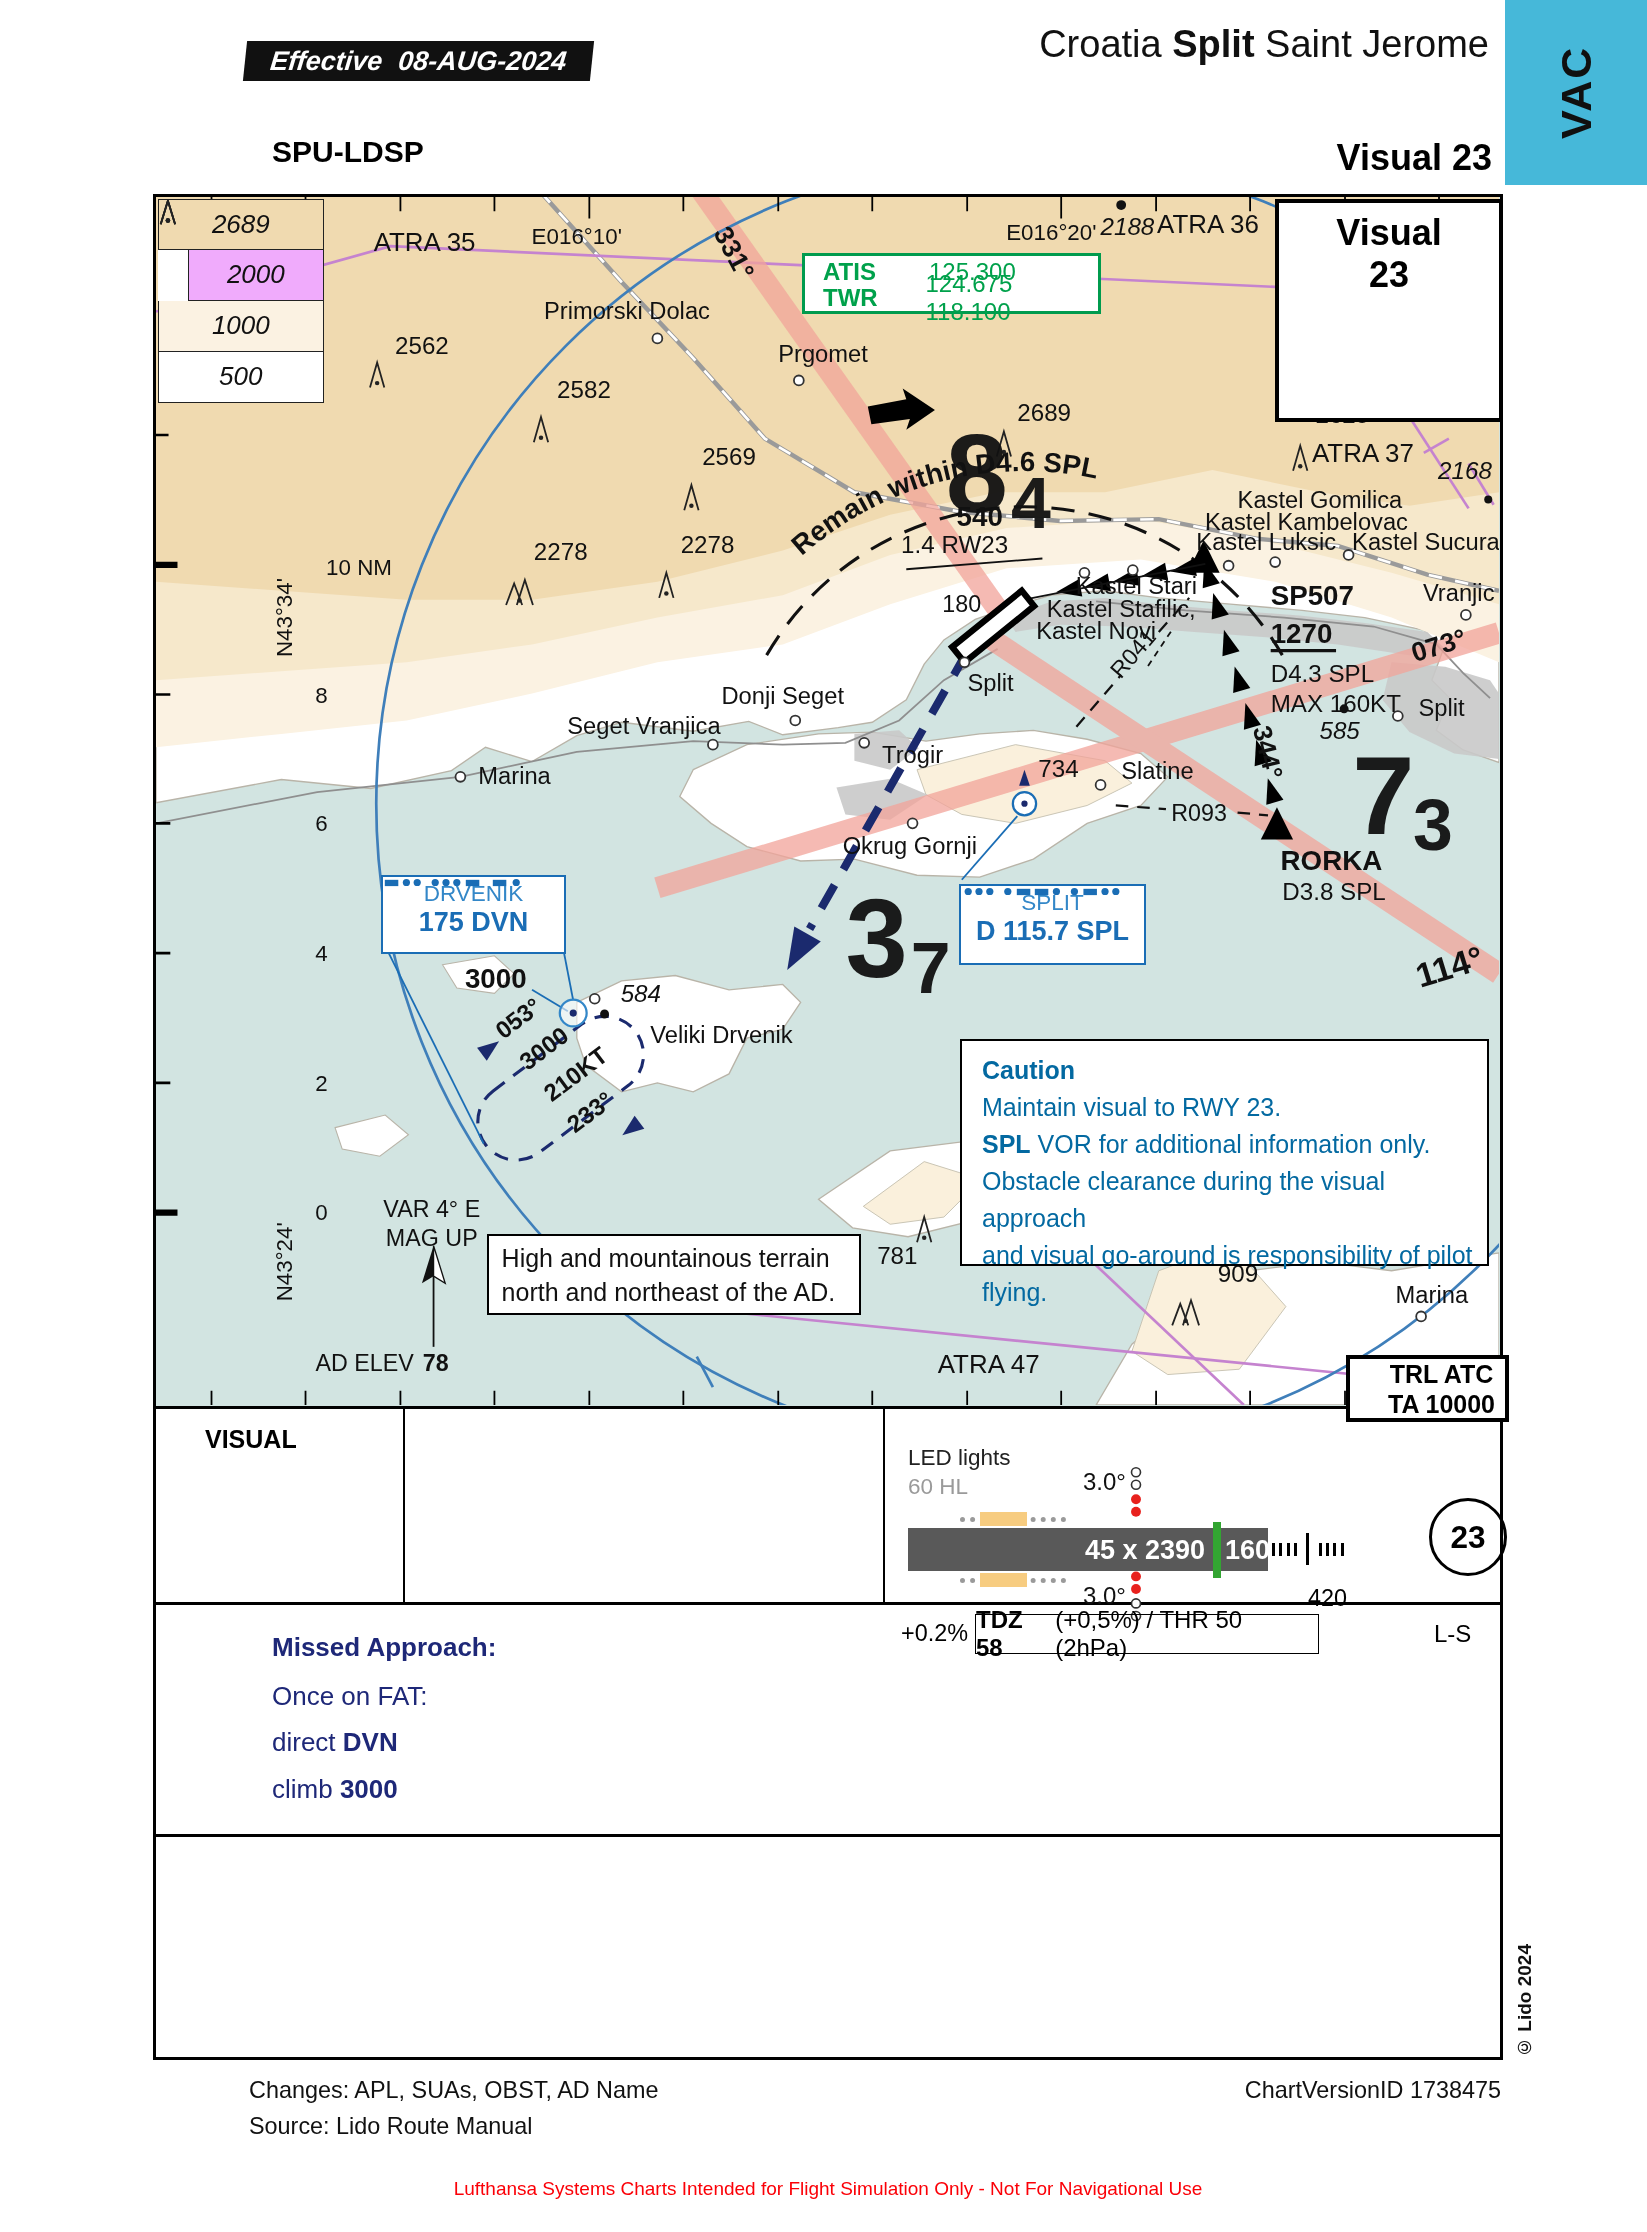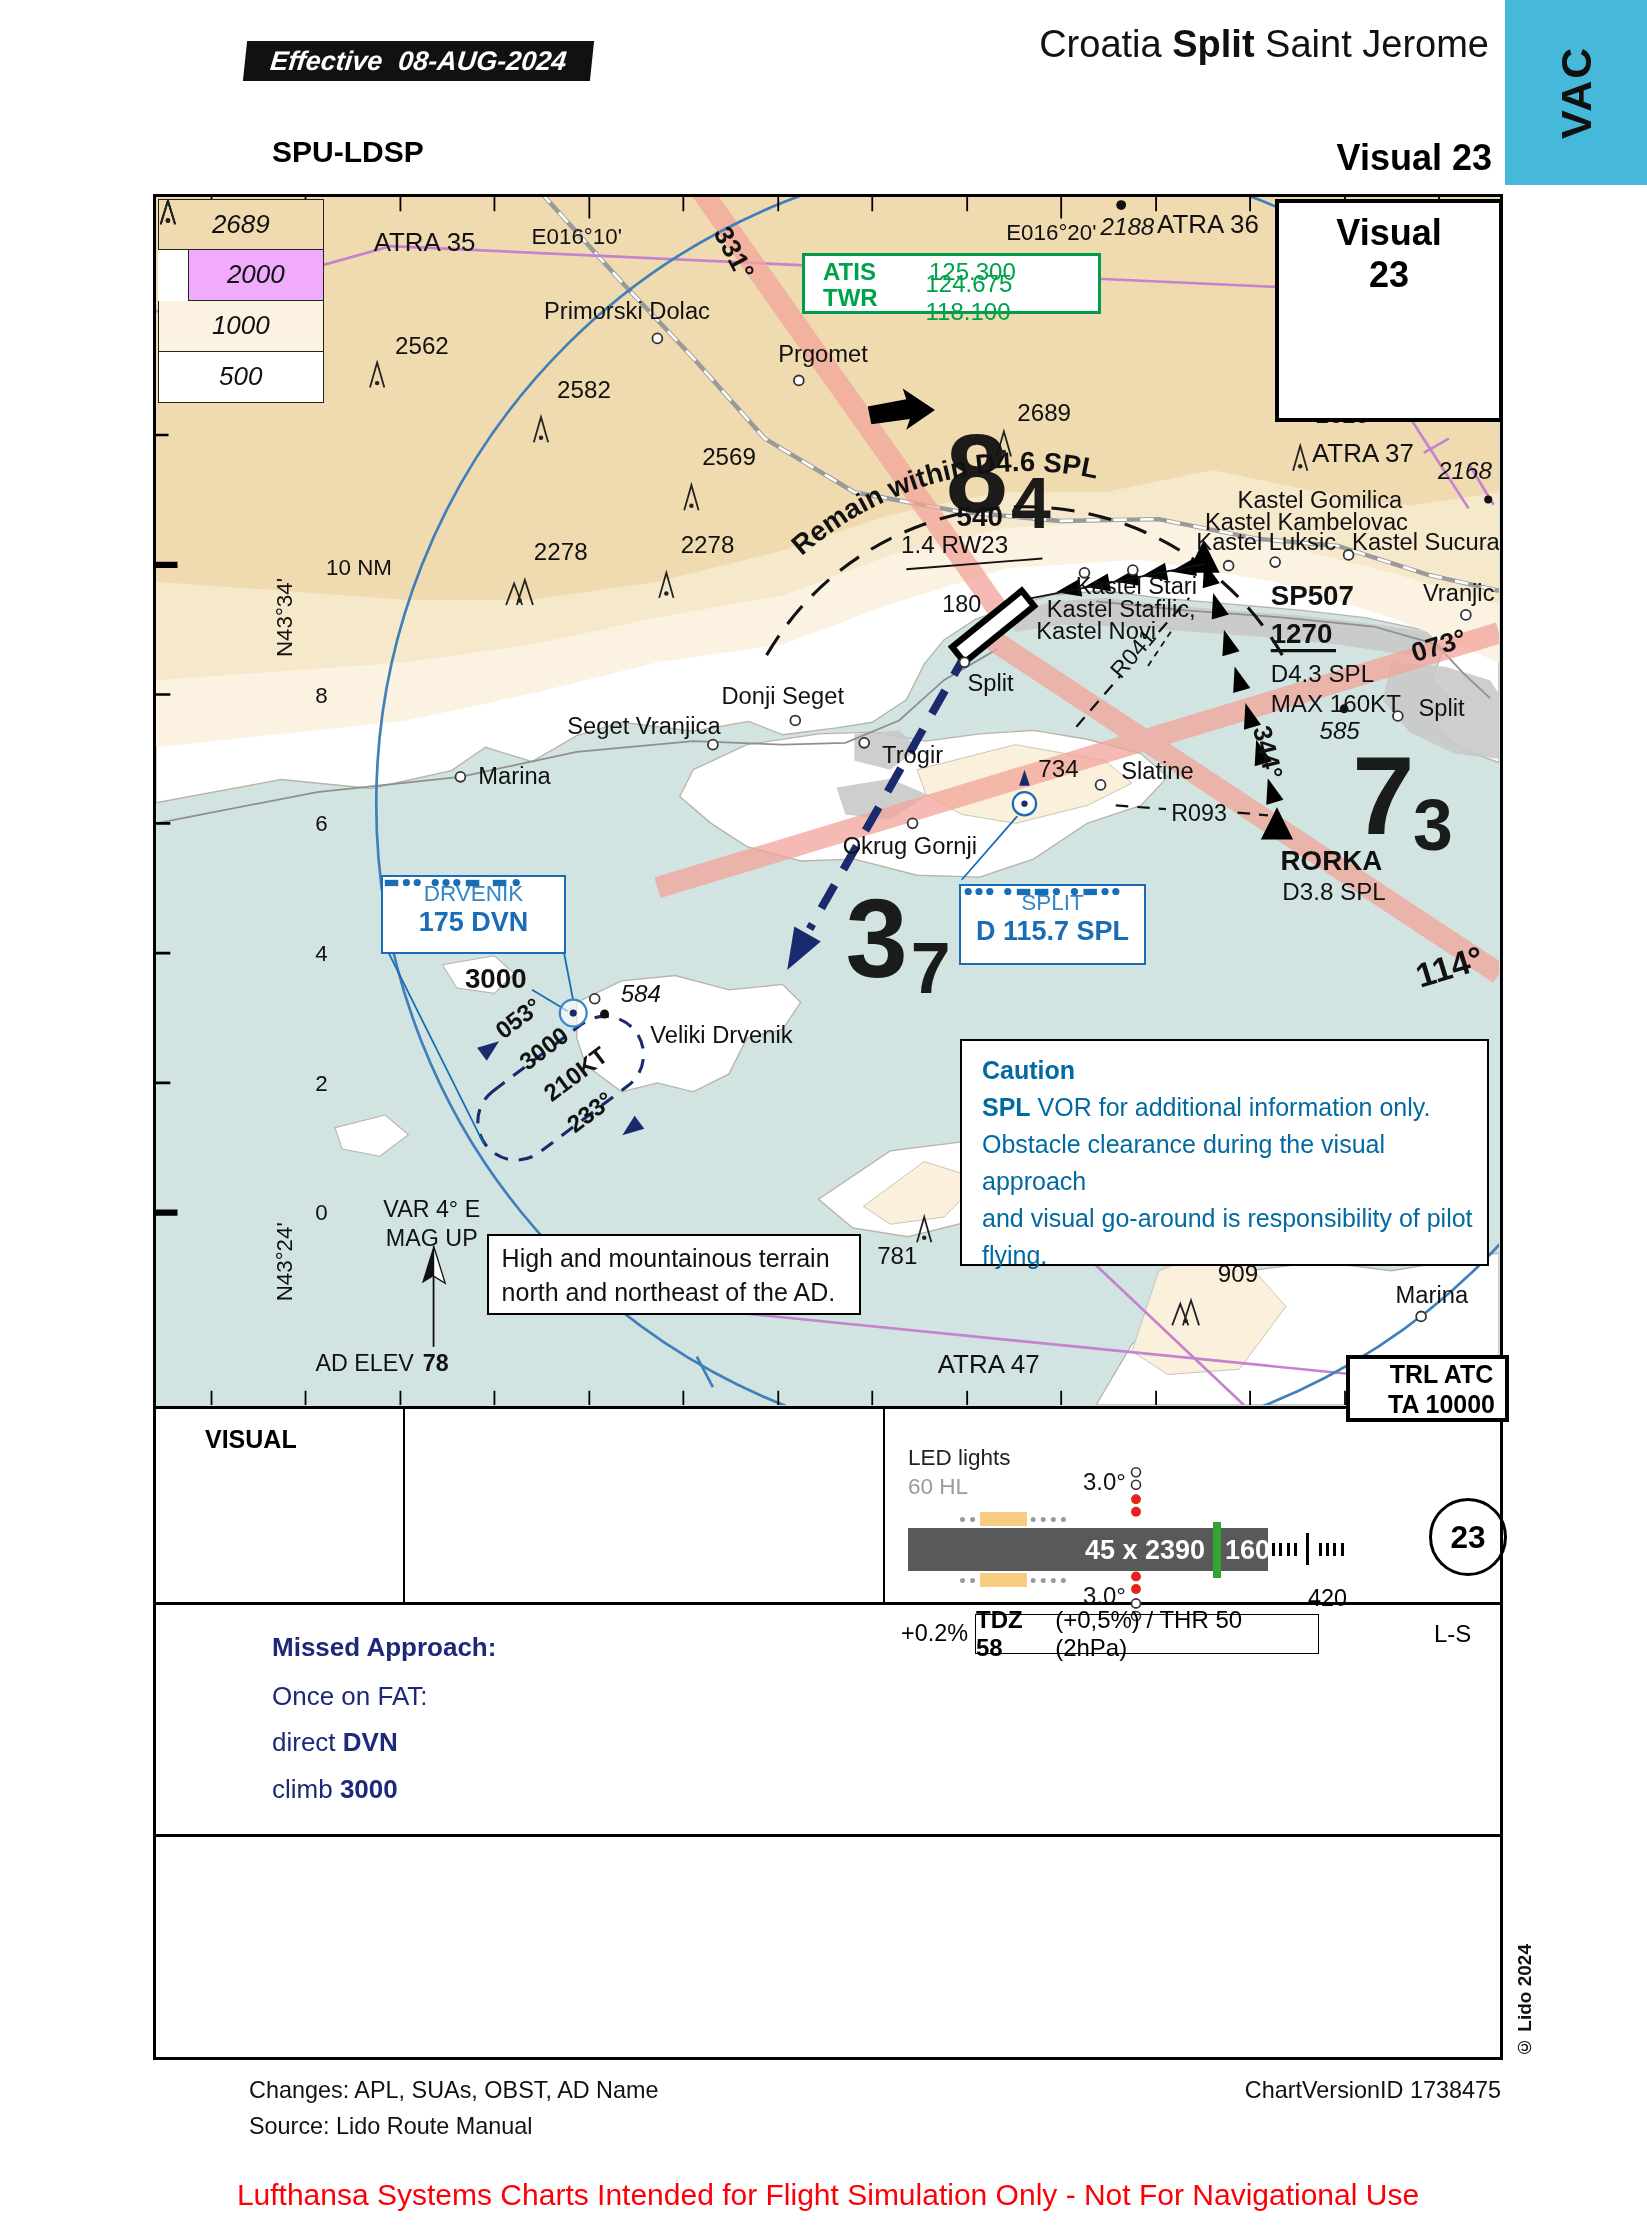--- a/index.html
+++ b/index.html
@@ -74,21 +74,21 @@
   
   .missed{left:153px;top:1605px;width:1350px;height:232px;border:3.6px solid #000;border-top:none;
           box-sizing:border-box;color:#1e2878;font-size:26px;}
   .missed div{position:absolute;left:103px;margin-left:13px;}
   .emptybox{left:153px;top:1837px;width:1350px;height:223px;border:3.6px solid #000;border-top:none;
             box-sizing:border-box;}
   
   .changes{left:249px;top:2077px;font-size:23.4px;color:#111;}
   .source{left:249px;top:2113px;font-size:23.4px;color:#111;}
   .version{top:2077px;right:146px;font-size:23.4px;color:#111;}
-  .disclaimer{left:153px;top:2178px;width:1350px;text-align:center;font-size:30px;color:#fb0007;}
+  .disclaimer{left:153px;top:2178px;width:1350px;text-align:center;font-size:19px;color:#fb0007;}
   .copyright{left:1514px;top:1935px;height:131px;display:flex;align-items:center;}
   .copyright span{writing-mode:vertical-rl;transform:rotate(180deg);font-size:19px;font-weight:bold;color:#111;}
   svg text{font-family:"Liberation Sans",sans-serif;fill:#111;}
 </style>
 </head>
 <body>
 
 <div class="page">
 
   <div class="abs effective">
@@ -451,20 +451,21 @@
       <circle cx="126" cy="5" r="4"></circle>
             <rect x="136" y="2" width="15" height="7"></rect>
             <circle cx="160" cy="5" r="4"></circle>
             <circle cx="172" cy="5" r="4"></circle>
           </g>
         </svg>
   </div>
 
   <div class="box caution">
     <div><b>Caution</b></div>
+    <div>Maintain visual to RWY 23.</div>
     <div><b>SPL</b><span> VOR for additional information only.</span></div>
     <div>Obstacle clearance during the visual approach</div>
     <div>and visual go-around is responsibility of pilot</div>
     <div>flying.</div>
   </div>
 
   <div class="box note">
     <div>High and mountainous terrain</div>
     <div>north and northeast of the AD.</div>
   </div>

